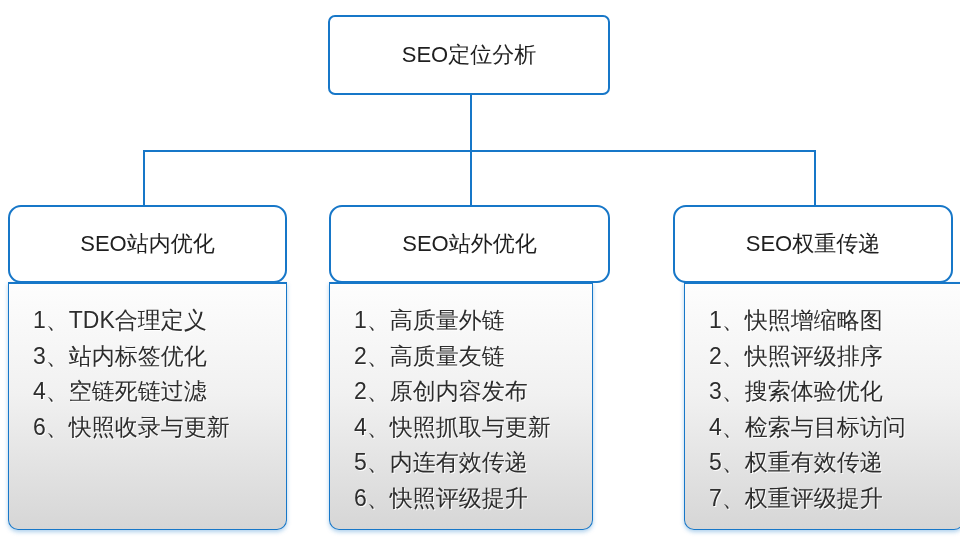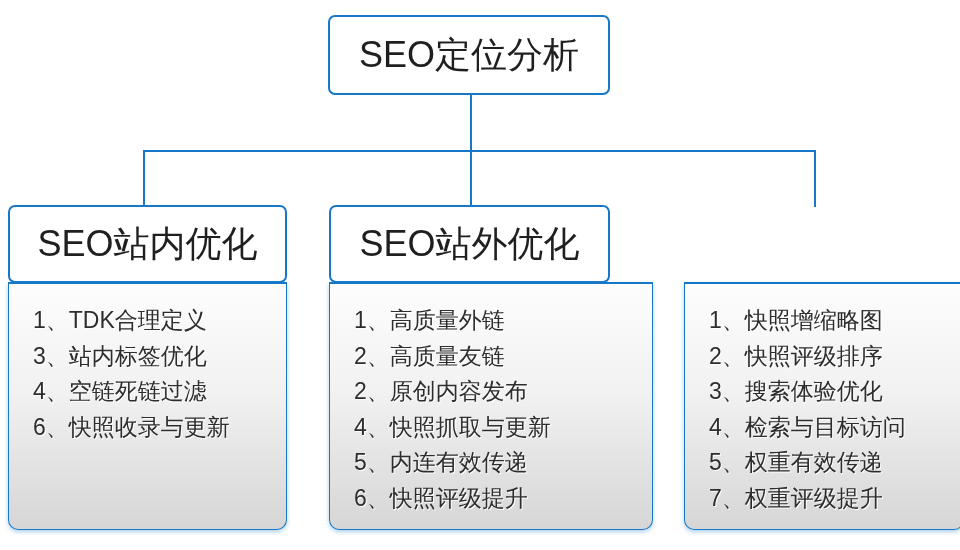--- a/index.html
+++ b/index.html
@@ -16,41 +16,41 @@
   .line { position: absolute; background: var(--accent); }
   .line.v { width: 2px; }
   .line.h { height: 2px; }
   
   .node {
     position: absolute;
     background: #fff;
     border: 2px solid var(--accent);
     border-radius: 7px;
     display: flex; align-items: center; justify-content: center;
-    font-size: 36px;
+    font-size: 22px;
     color: #1f1f1f;
     white-space: nowrap;
   }
   .root-node { left: 328px; top: 15px; width: 282px; height: 80px; }
-  .branch-header { top: 205px; height: 78px; z-index: 2; }
+  .branch-header { top: 205px; height: 78px; z-index: 2; border-radius: 13px; }
   .branch-header.c0 { left: 8px;   width: 279px; }
   .branch-header.c1 { left: 329px; width: 281px; }
   .branch-header.c2 { left: 673px; width: 280px; }
   .branch-body {
     position: absolute;
     top: 282px; height: 248px; z-index: 1;
     border: 1px solid var(--accent);
     border-top: 2px solid var(--accent);
     border-radius: 0 0 10px 10px;
     background: linear-gradient(180deg, #fdfdfd 0%, #f1f1f1 45%, #d6d6d6 100%);
     box-shadow: 0 2px 4px rgba(23, 119, 200, 0.35);
     padding: 19px 20px 0 24px;
   }
   .branch-body.c0 { left: 8px;   width: 279px; }
-  .branch-body.c1 { left: 329px; width: 324px; }
+  .branch-body.c1 { left: 329px; width: 264px; }
   .branch-body.c2 { left: 673px; width: 280px; margin-left: 11px; }
   .list-item {
     font-size: 23px;
     line-height: 35.5px;
     color: #2d2d2d;
     text-shadow: 1px 1px 0 rgba(255, 255, 255, 0.95);
     white-space: nowrap;
   }
 </style>
 </head>
@@ -83,20 +83,23 @@
   </div>
   <div class="branch-body c1">
     <div class="list-item">1、高质量外链</div>
     <div class="list-item">2、高质量友链</div>
     <div class="list-item">2、原创内容发布</div>
     <div class="list-item">4、快照抓取与更新</div>
     <div class="list-item">5、内连有效传递</div>
     <div class="list-item">6、快照评级提升</div>
   </div>
 
+  <div class="node branch-header c2">
+    <span>SEO权重传递</span>
+  </div>
   <div class="branch-body c2">
     <div class="list-item">1、快照增缩略图</div>
     <div class="list-item">2、快照评级排序</div>
     <div class="list-item">3、搜索体验优化</div>
     <div class="list-item">4、检索与目标访问</div>
     <div class="list-item">5、权重有效传递</div>
     <div class="list-item">7、权重评级提升</div>
   </div>
 
 </div>

